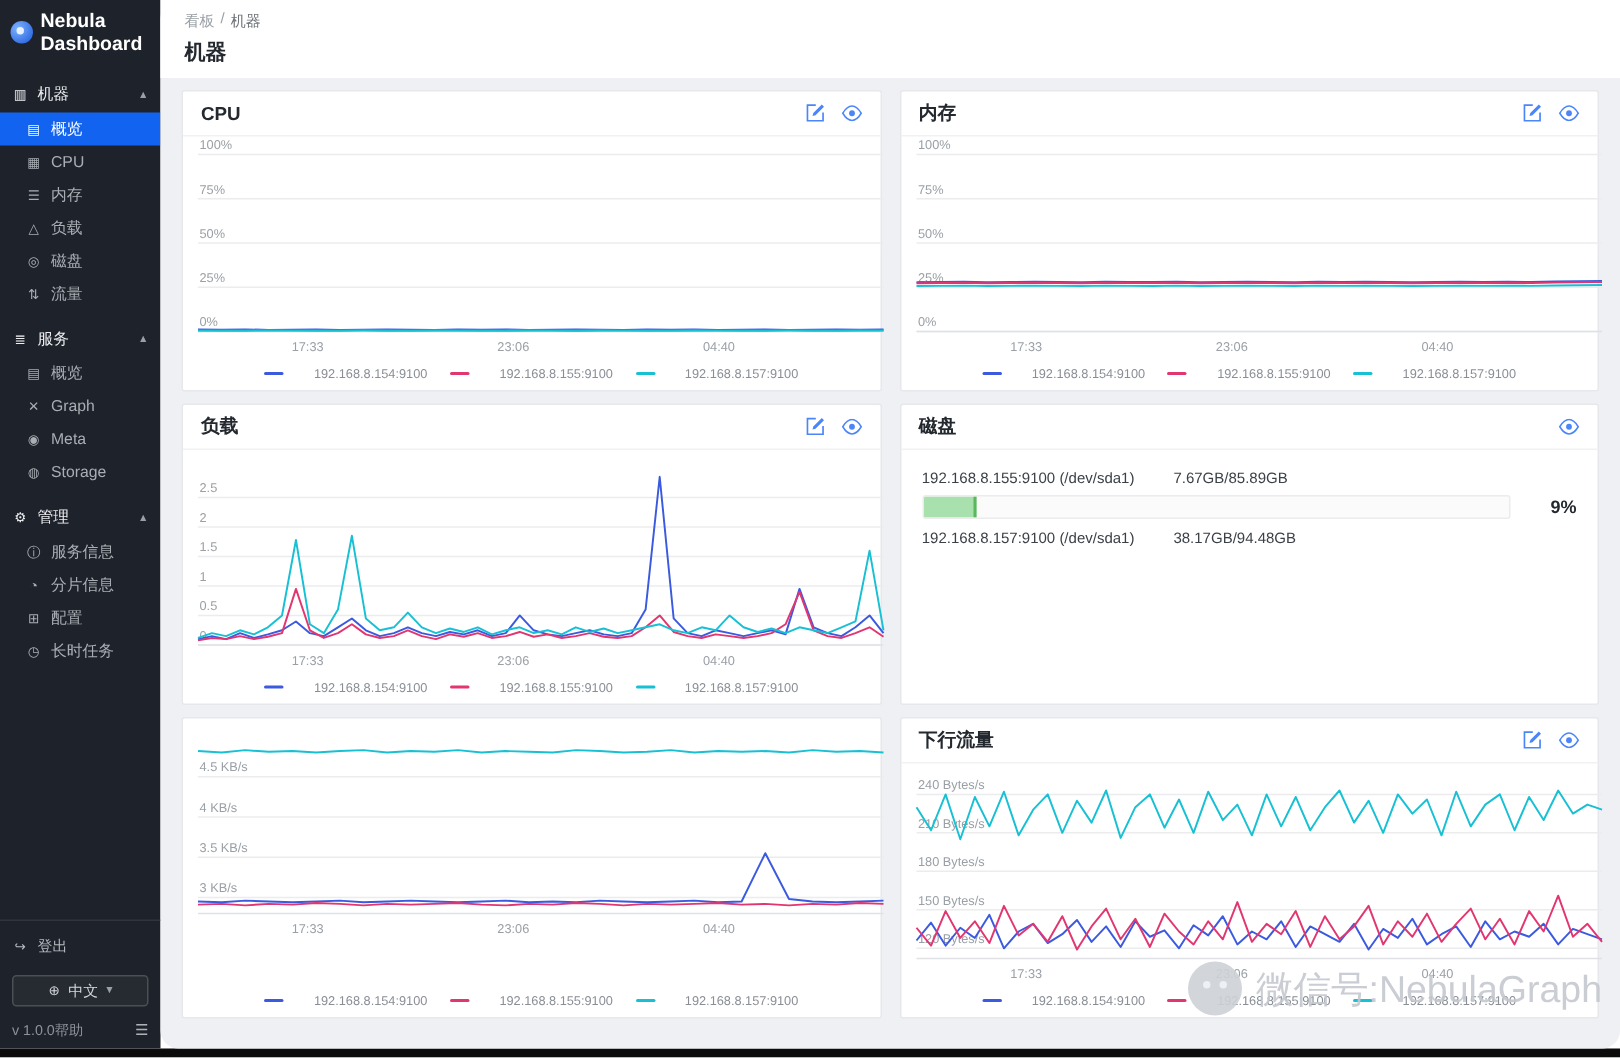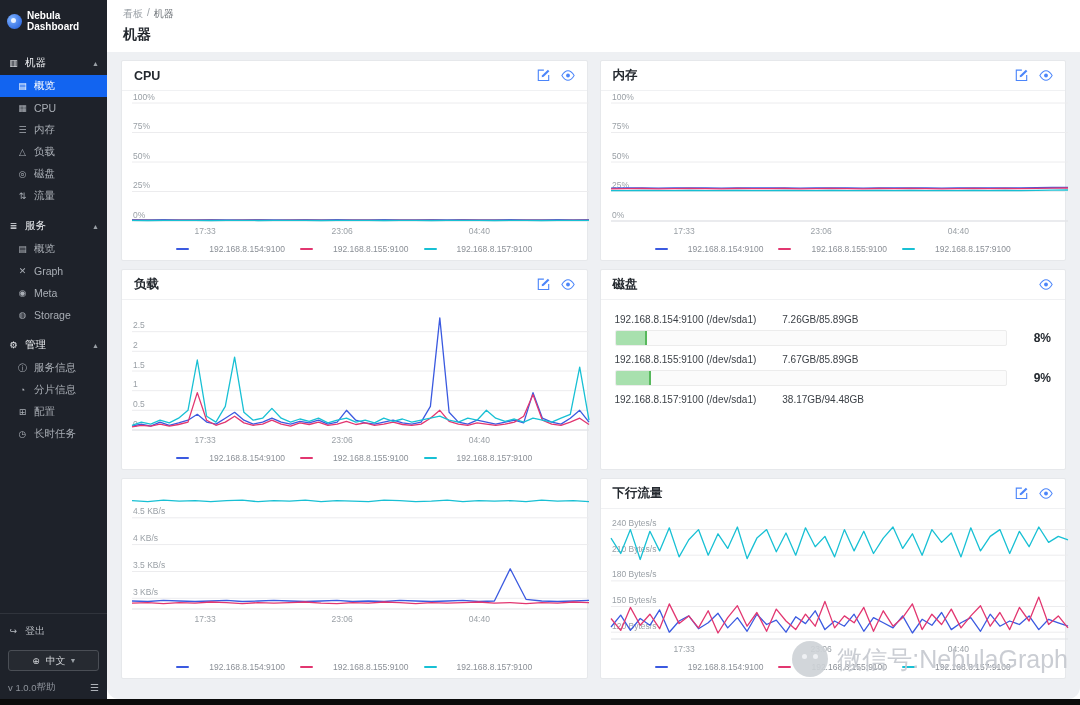--- a/index.html
+++ b/index.html
@@ -7,21 +7,21 @@
   body {
     width:1080px; height:705px; overflow:hidden;
     font-family:"Liberation Sans","DejaVu Sans",sans-serif;
     background:#fff;
     --accent:#1264f0;
   }
   .app { display:flex; height:699px; }
 
   
   .sidebar { width:107px; flex-shrink:0; background:#1e222a; color:#c4c8ce; display:flex; flex-direction:column; }
-  .logo { height:42px; display:flex; align-items:center; gap:5px; padding:0 7px; color:#fff; font-size:10px; font-weight:bold; }
+  .logo { height:42px; display:flex; align-items:center; gap:5px; padding:0 7px; color:#fff; font-size:13px; font-weight:bold; }
   .logo-icon { width:15px; height:15px; border-radius:50%; background:radial-gradient(circle at 32% 32%, #7db2ff, #1c58d9); flex-shrink:0; position:relative; }
   .logo-icon::after { content:""; position:absolute; left:4px; top:4px; width:5px; height:5px; border-radius:50%; background:rgba(255,255,255,.85); }
   #menu { flex:1; overflow:hidden; padding-top:2px; }
   .menu-section { height:24px; display:flex; align-items:center; gap:6px; padding:0 8px; font-size:10.5px; color:#eceef1; margin-top:7px; cursor:pointer; }
   .menu-section .caret { margin-left:auto; font-size:7px; color:#9aa0a6; }
   .menu-item { height:22px; display:flex; align-items:center; gap:6px; padding:0 6px 0 17px; font-size:10.5px; color:#a9aeb5; cursor:pointer; white-space:nowrap; }
   .menu-item.active { background:var(--accent); color:#fff; }
   .mi { font-size:9px; width:11px; text-align:center; flex-shrink:0; }
   .sidebar-footer { border-top:1px solid #30343c; padding:7px 8px 5px; font-size:10px; }
   .logout { display:flex; gap:6px; align-items:center; height:20px; color:#b7bbc1; cursor:pointer; }
@@ -350,32 +350,20 @@
                 <svg width="14" height="11" viewBox="0 0 15 12">
                   <path d="M.8 6C3 2.3 5.2.8 7.5.8S12 2.3 14.2 6C12 9.7 9.8 11.2 7.5 11.2S3 9.7.8 6z" fill="none" stroke="#4b85fa" stroke-width="1.1"></path>
                   <circle cx="7.5" cy="6" r="2.1" fill="#4b85fa"></circle>
                 </svg>
               </span>
           </div>
         </div>
         <div class="disk-rows" id="disk-rows">
             <div class="disk-row">
               <div class="disk-label">
-                <span>192.168.8.154:9100 (/dev/sda1)</span>
-                <span class="usage">7.26GB/85.89GB</span>
-              </div>
-              <div class="disk-bar-row">
-                <div class="disk-track">
-                  <div class="disk-fill" style="width:8%"></div>
-                </div>
-                <span class="disk-pct">8%</span>
-              </div>
-            </div>
-            <div class="disk-row">
-              <div class="disk-label">
                 <span>192.168.8.155:9100 (/dev/sda1)</span>
                 <span class="usage">7.67GB/85.89GB</span>
               </div>
               <div class="disk-bar-row">
                 <div class="disk-track">
                   <div class="disk-fill" style="width:9%"></div>
                 </div>
                 <span class="disk-pct">9%</span>
               </div>
             </div>

